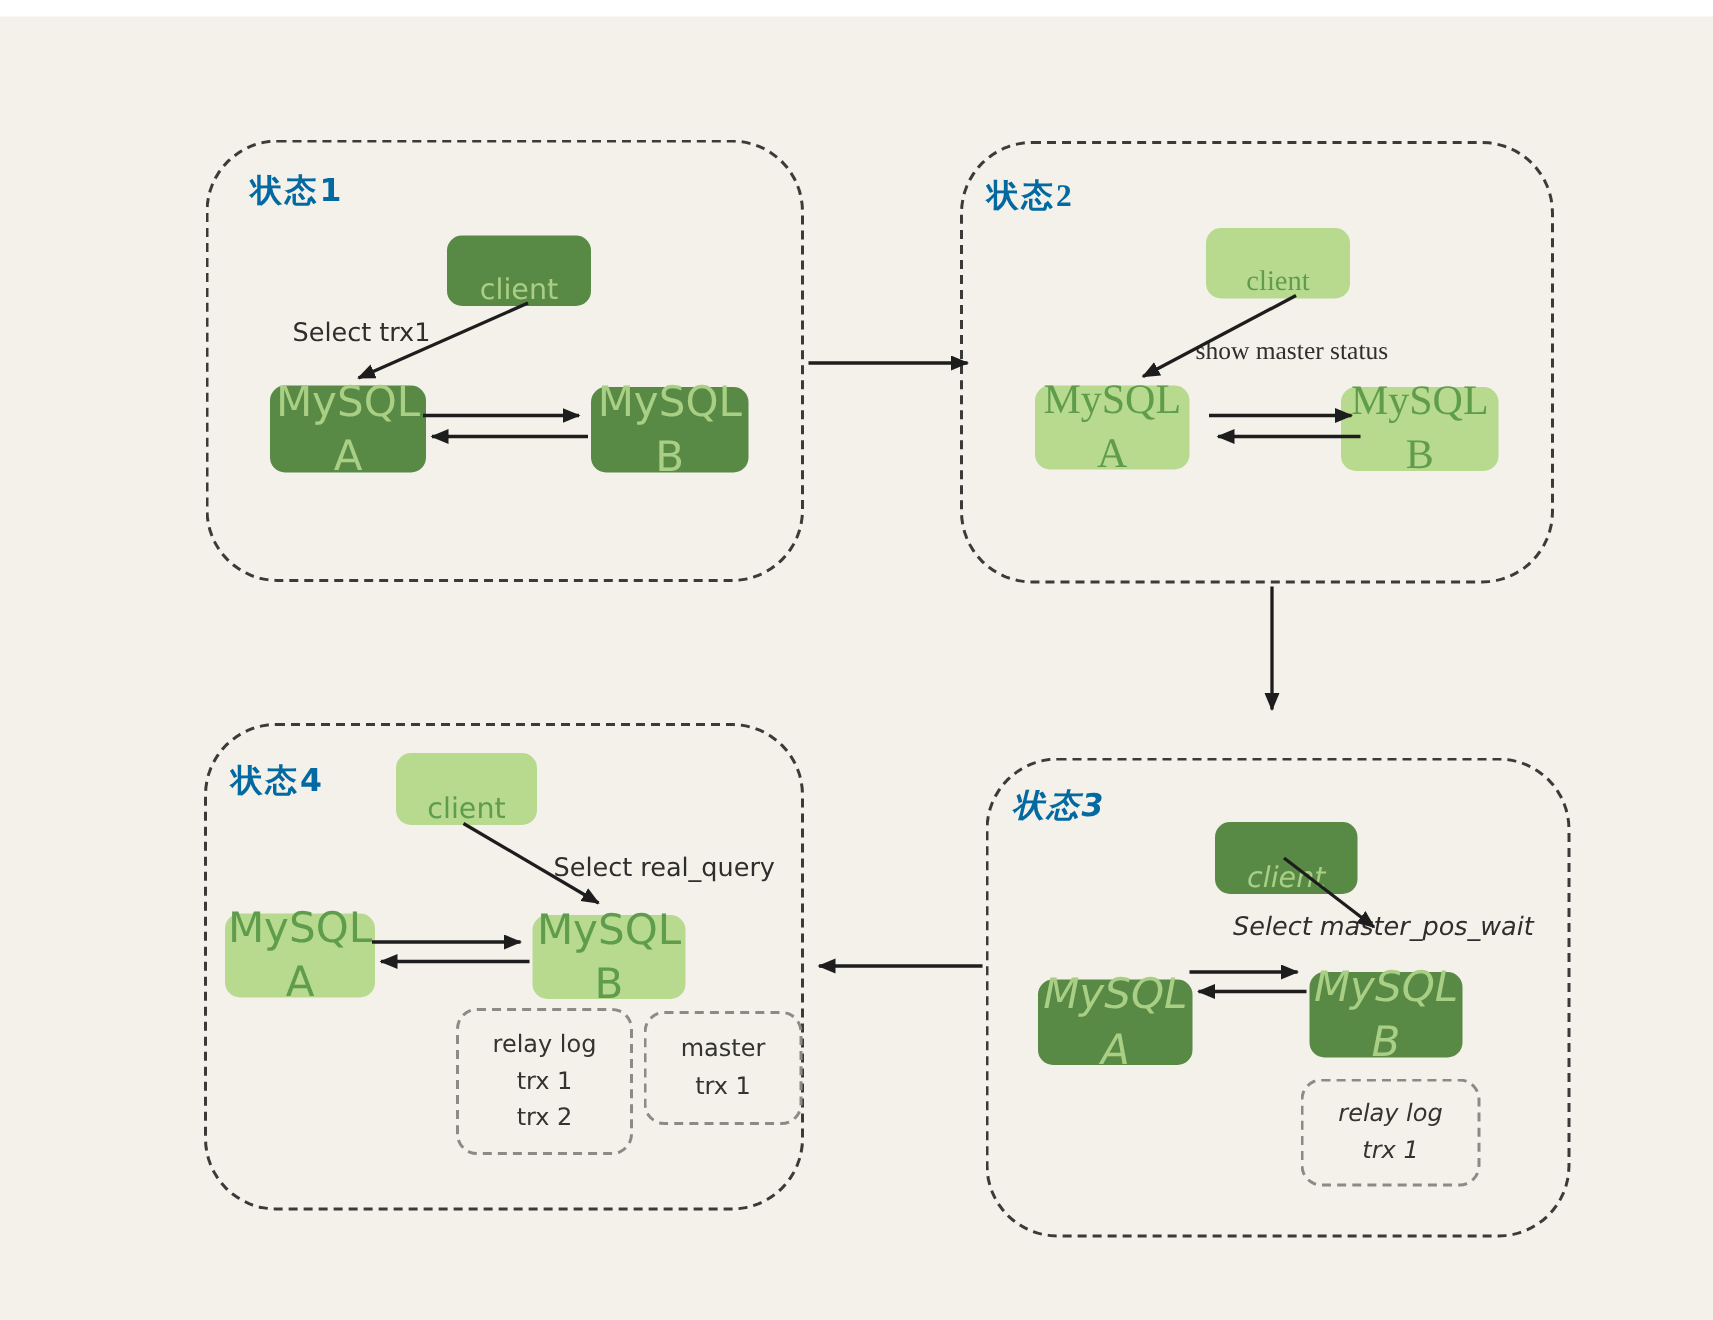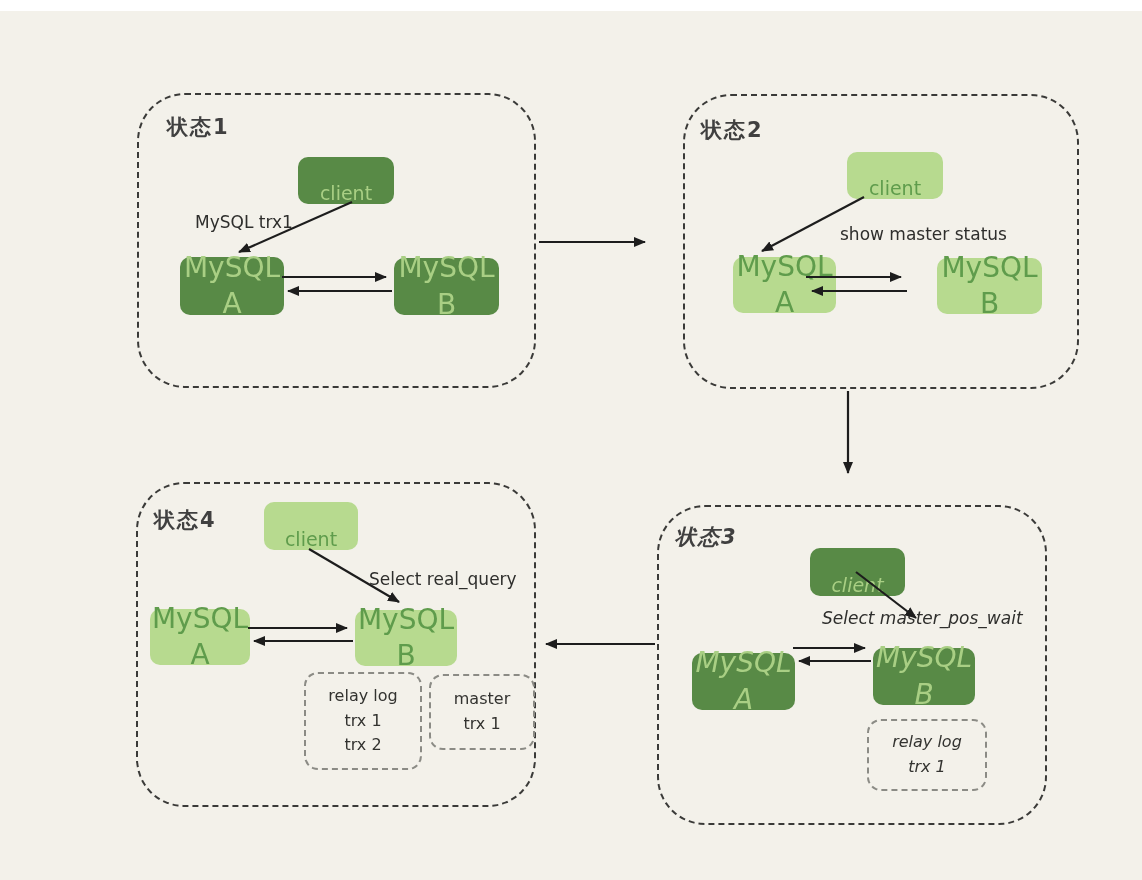--- a/index.html
+++ b/index.html
@@ -32,21 +32,21 @@
   .panel {
     position: absolute;
     border: 2.4px dashed var(--panel_border);
     border-radius: 48px;
     background: transparent;
   }
   .panel-title {
     position: absolute;
     font-size: 21px;
     font-weight: 700;
-    color: #404040;
+    color: #0369a1;
     letter-spacing: 2px;
     white-space: nowrap;
   }
   .node {
     position: absolute;
     border-radius: 10px;
     display: flex;
     flex-direction: column;
     align-items: center;
     justify-content: center;
@@ -94,32 +94,32 @@
 <body>
 
 <div class="canvas">
   <div class="top-strip"></div>
 
   <div class="panel" style="left:137px; top:93px; width:399px; height:295px;">
     <div class="panel-title" style="left:28px; top:18px;">状态1</div>
     <div class="client-box dark" style="left:159px; top:62px; width:96px; height:47px;">
       <span>client</span>
     </div>
-    <div class="action-label" style="left:56px; top:117px;">MySQL trx1</div>
+    <div class="action-label" style="left:56px; top:117px;">Select trx1</div>
     <div class="node dark" style="left:41px; top:162px; width:104px; height:58px;">
       <span>MySQL</span>
       <span>A</span>
     </div>
     <div class="node dark" style="left:255px; top:163px; width:105px; height:57px;">
       <span>MySQL</span>
       <span>B</span>
     </div>
   </div>
 
-  <div class="panel" style="left:683px; top:94px; width:396px; height:295px;">
+  <div class="panel" style="left:640px; top:94px; width:396px; height:295px;font-family:Liberation Serif, serif;">
     <div class="panel-title" style="left:16px; top:20px;">状态2</div>
     <div class="client-box light" style="left:162px; top:56px; width:96px; height:47px;">
       <span>client</span>
     </div>
     <div class="action-label" style="left:155px; top:128px;">show master status</div>
     <div class="node light" style="left:48px; top:161px; width:103px; height:56px;">
       <span>MySQL</span>
       <span>A</span>
     </div>
     <div class="node light" style="left:252px; top:162px; width:105px; height:56px;">

